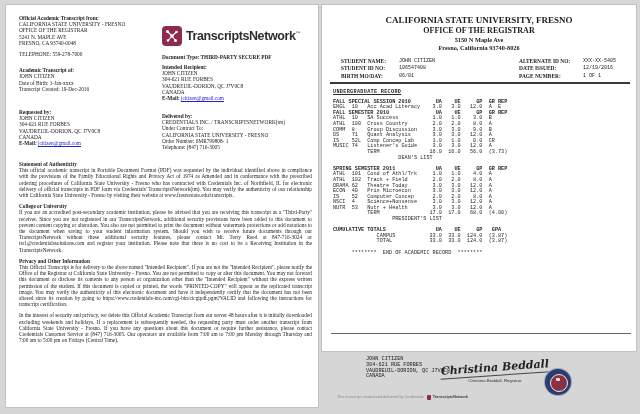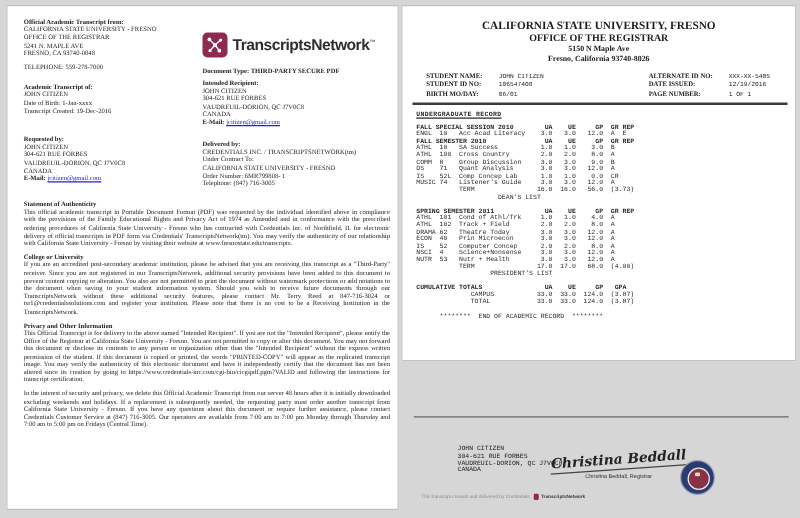--- a/index.html
+++ b/index.html
@@ -3,21 +3,21 @@
 <meta charset="utf-8">
 <style>
   html,body{margin:0;padding:0;}
   body{
     width:640px;height:414px;overflow:hidden;background:#d6d6d6;
     font-family:"Liberation Serif",serif;color:#1c1c1c;position:relative;
     -webkit-font-smoothing:antialiased;
   }
   .page{position:absolute;background:#ffffff;border:1px solid #c2c2c2;box-sizing:border-box;}
   #page-left{left:5px;top:4px;width:314px;height:404px;}
-  #page-right{left:321px;top:4px;width:316px;height:285px;}
+  #page-right{left:321px;top:4px;width:316px;height:348px;}
 
   
   .sm{font-size:5.3px;line-height:6.2px;}
   .b{font-weight:bold;}
   .blk{position:absolute;}
   .gap{height:5px;}
   a.mail{color:#2323d6;text-decoration:underline;cursor:pointer;}
   .lp-top-left{left:13px;top:10px;width:140px;}
   .lp-logo{left:156px;top:19px;width:152px;height:24px;display:flex;align-items:center;}
   .logo-badge{width:20px;height:20px;border-radius:4px;background:#8e2950;flex:0 0 auto;margin-right:4px;display:flex;align-items:center;justify-content:center;}

